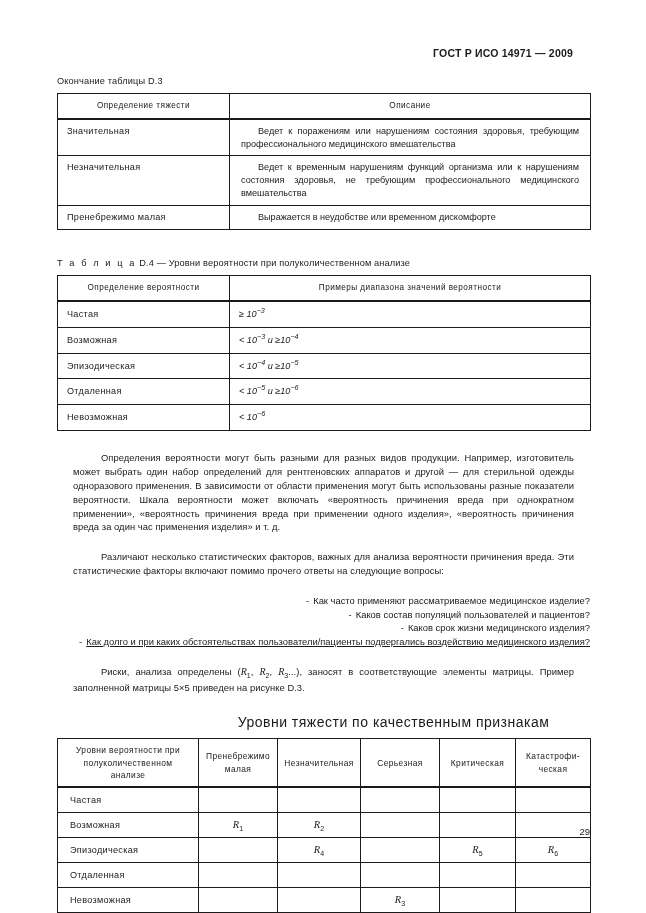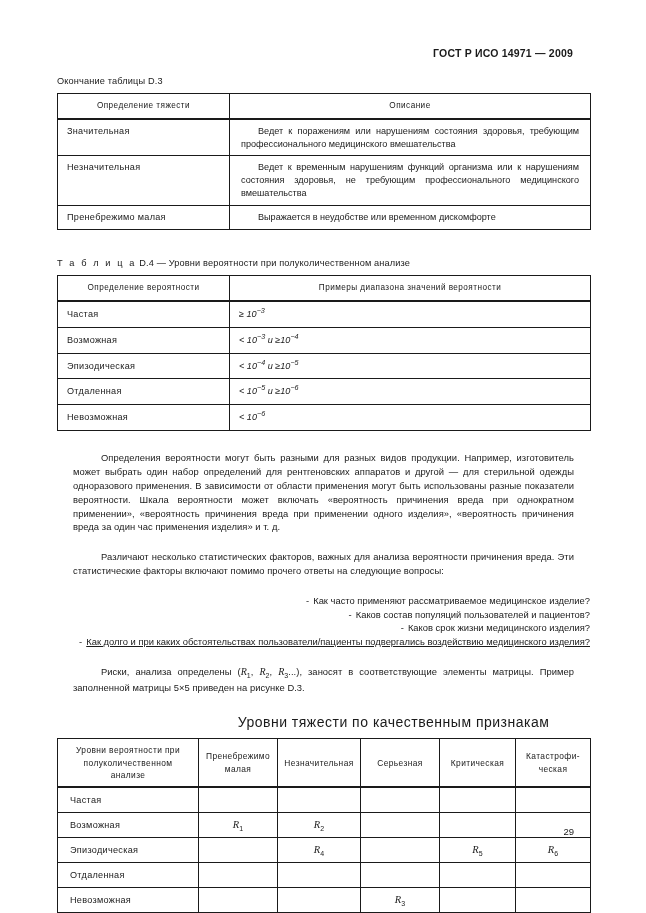--- a/index.html
+++ b/index.html
@@ -205,21 +205,21 @@
   .fig-caption {
     text-align: center;
     font-size: 9.3px;
     letter-spacing: 0.25px;
     margin-top: 22px;
   }
 
   
   .folio {
     position: absolute;
-    right: 56px;
+    right: 40px;
     top: 826px;
     font-size: 9.5px;
     margin-left: 25px;
   }
 </style>
 </head>
 <body>
 
 <div class="page">
 

